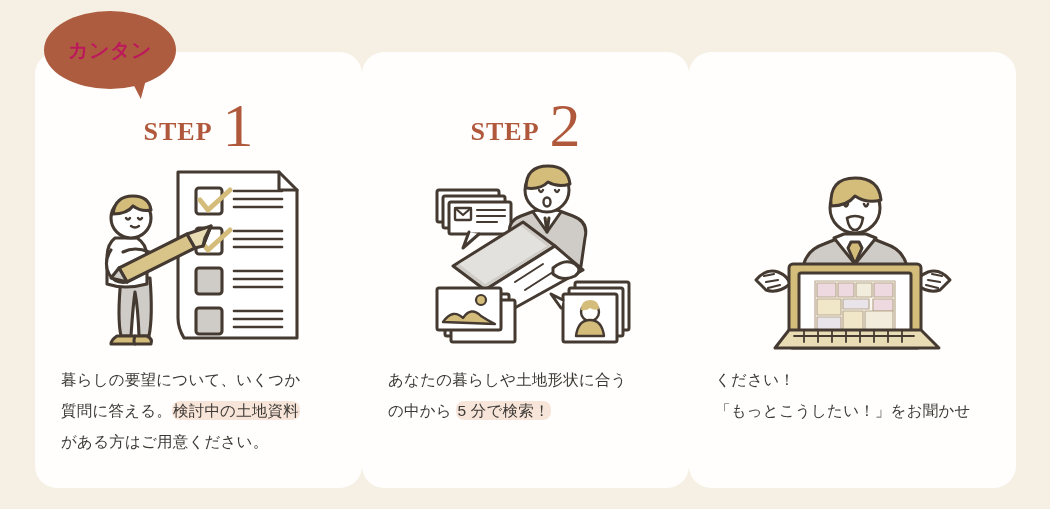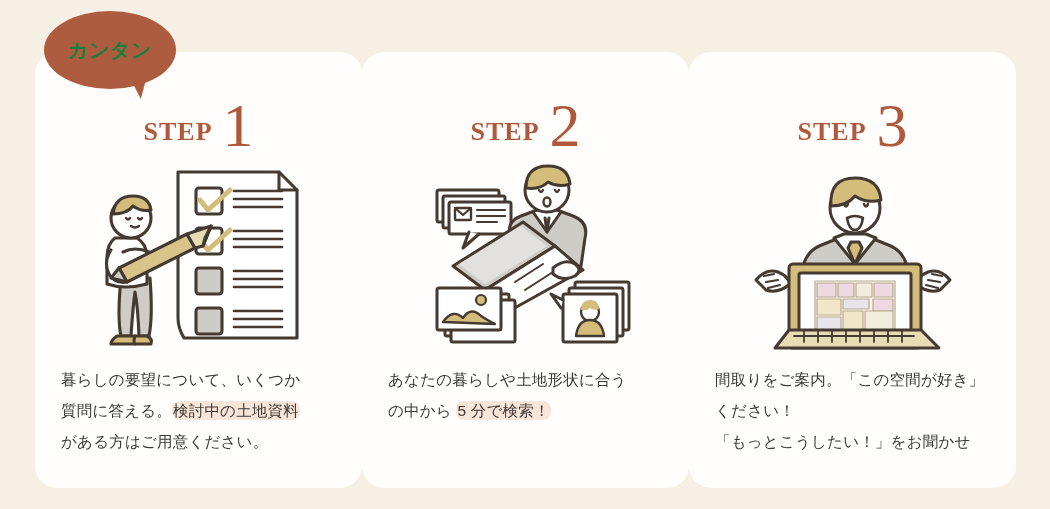--- a/index.html
+++ b/index.html
@@ -120,21 +120,21 @@
     border-top: 26px solid #ad5c3f;
     transform: rotate(-8deg);
   }
   #badge .badge-text {
     position: absolute;
     inset: 0;
     display: flex;
     flex-direction: column;
     align-items: center;
     justify-content: center;
-    color: #15803d;
+    color: #be185d;
     font-weight: 700;
     font-size: 20px;
     line-height: 1.32;
     letter-spacing: 0.5px;
     z-index: 2;
   }
 </style>
 </head>
 <body>
 
@@ -286,23 +286,20 @@
       <div class="line">
         <span>あなたの暮らしや土地形状に合う</span>
       </div>
       <div class="line">
         <span>の中から </span><span class="hl">5 分で検索！</span>
       </div>
     </div>
   </div>
 
   <div class="step-card">
-    <div class="step-heading">
-      <span class="step-word">STEP</span><span class="step-num">3</span>
-    </div>
 
     <div class="illus">
       <svg width="222" height="192" viewBox="0 0 222 192" fill="none" stroke="#453a31" stroke-width="3" stroke-linecap="round" stroke-linejoin="round">
 
         <path d="M60 122 q-2 -30 22 -38 l20 -8 h22 l20 8 q24 8 22 38 Z" fill="#cfcbc6"></path>
 
         <path d="M92 78 l21 26 l21 -26 l-10 -4 h-22 Z" fill="#ffffff"></path>
         <path d="M109 82 l-3 6 l7 16 l7 -16 l-3 -6 Z" fill="#d4bc7a"></path>
 
         <circle cx="113" cy="48" r="25" fill="#ffffff"></circle>
@@ -354,23 +351,20 @@
             <path d="M118 170 V182"></path>
             <path d="M132 170 V182"></path>
           <path d="M146 170 V182"></path>
             <path d="M160 170 V182"></path>
         </g>
       </svg>
     </div>
 
     <div class="card-text">
       <div class="line">
-        <span>間取りをご案内。「この空間が好き」</span>
-      </div>
-      <div class="line">
         <span>ください！</span>
       </div>
       <div class="line">
         <span>「もっとこうしたい！」をお聞かせ</span>
       </div>
     </div>
   </div>
 
 </div>
 

